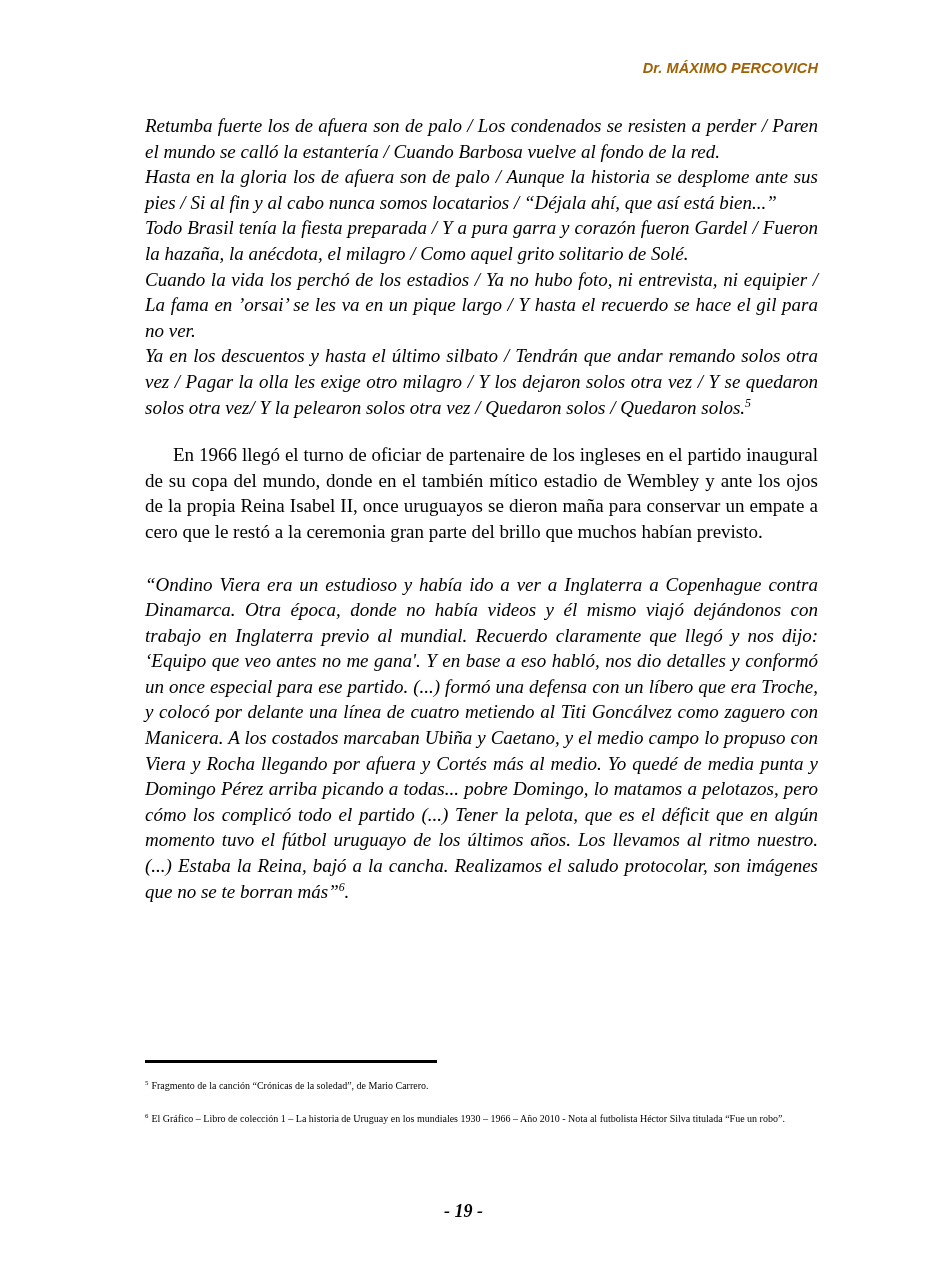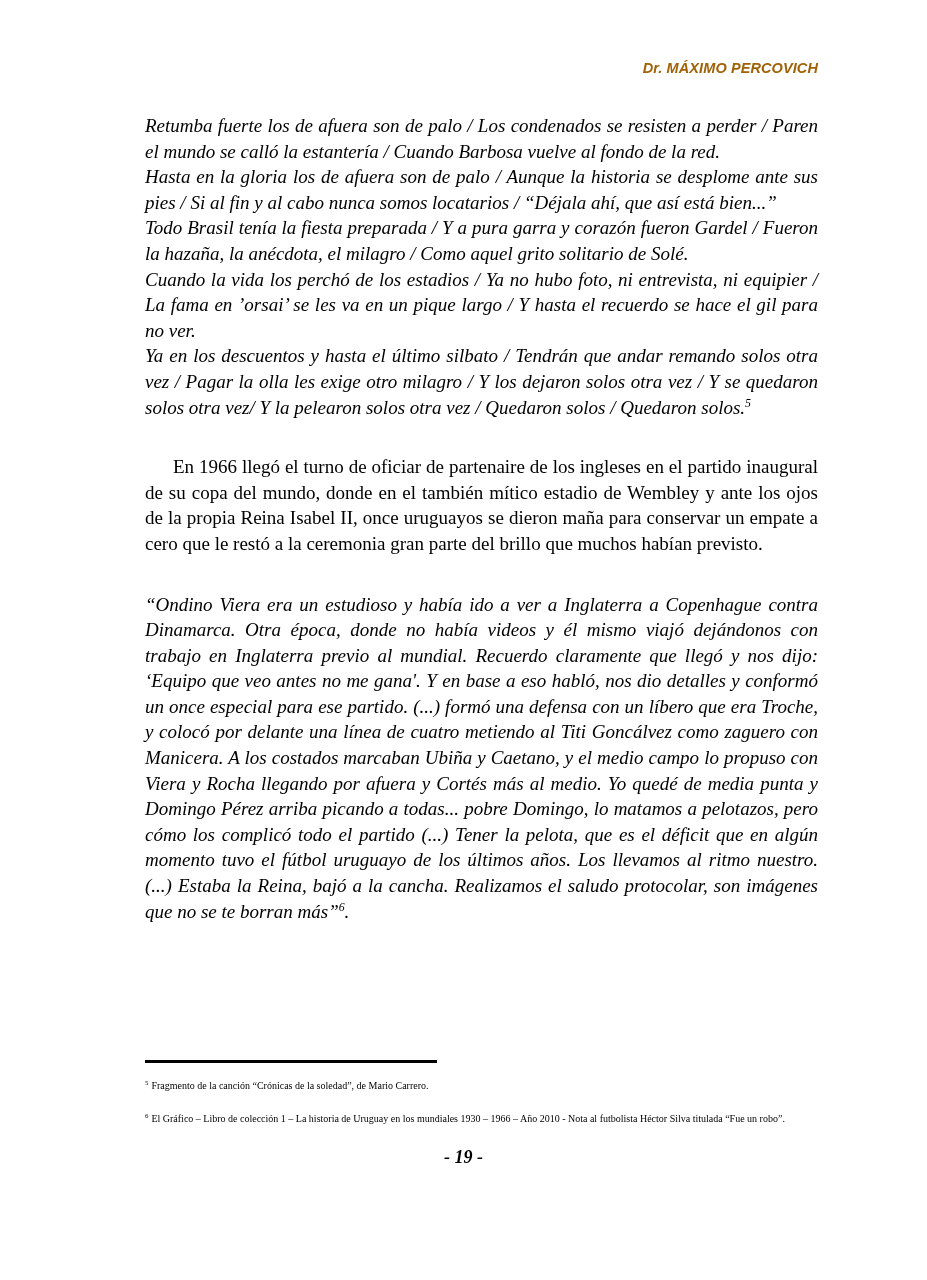--- a/index.html
+++ b/index.html
@@ -49,26 +49,26 @@
     hyphens: none;
   }
 
   .lyrics p,
   .quote {
     font-style: italic;
   }
 
   
   .para-roman {
-    margin-top: 34px;
+    margin-top: 22px;
     text-indent: 28px;
   }
 
   .quote {
-    margin-top: 35px;
+    margin-top: 27px;
   }
 
   sup {
     font-size: 0.62em;
     vertical-align: super;
     line-height: 0;
     font-style: normal;
   }
   .lyrics sup, .quote sup { font-style: italic; }
 
@@ -92,21 +92,21 @@
   }
   .footnotes p { font-size: 10px; line-height: 21px; }
   .footnotes .fn { margin-bottom: 12px; }
   .footnotes .fn:last-child { margin-bottom: 0; }
   .footnotes sup { font-size: 0.68em; margin-right: 3px; }
   .fn-italic { }
 
   
   .folio {
     position: absolute;
-    top: 1147px;
+    top: 1201px;
     left: 0;
     width: 927px;
     text-align: center;
     font-size: 18px;
     font-weight: bold;
     font-style: italic;
   }
 </style>
 </head>
 <body>

